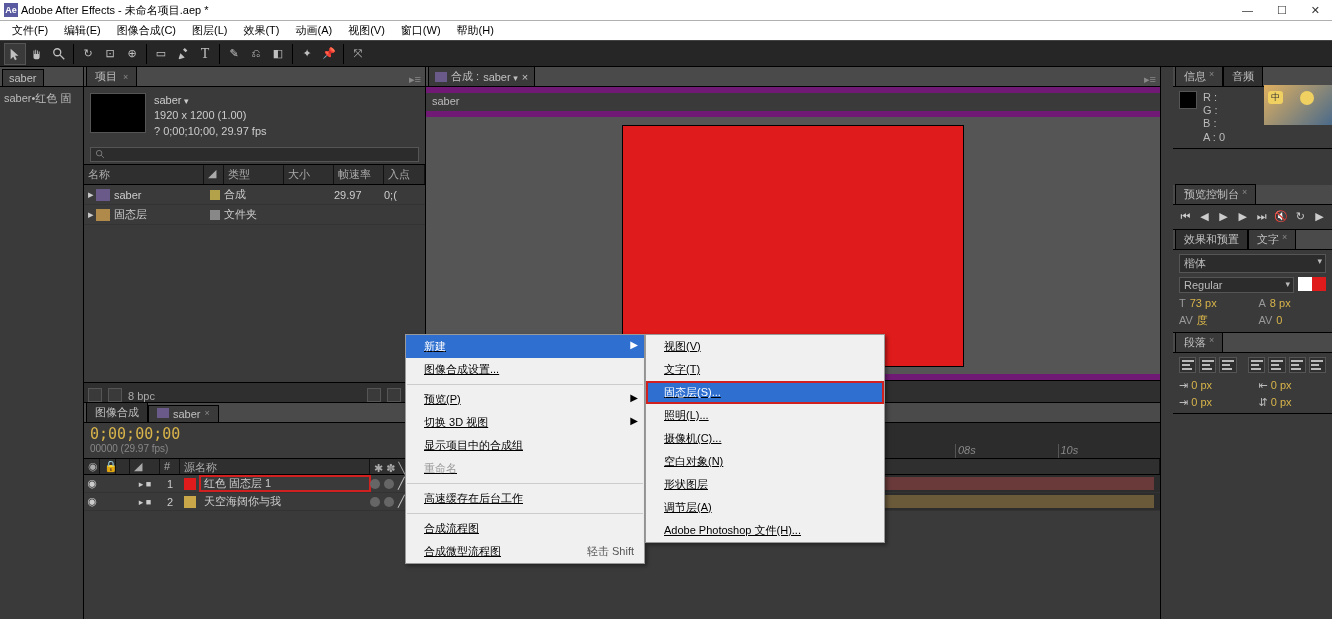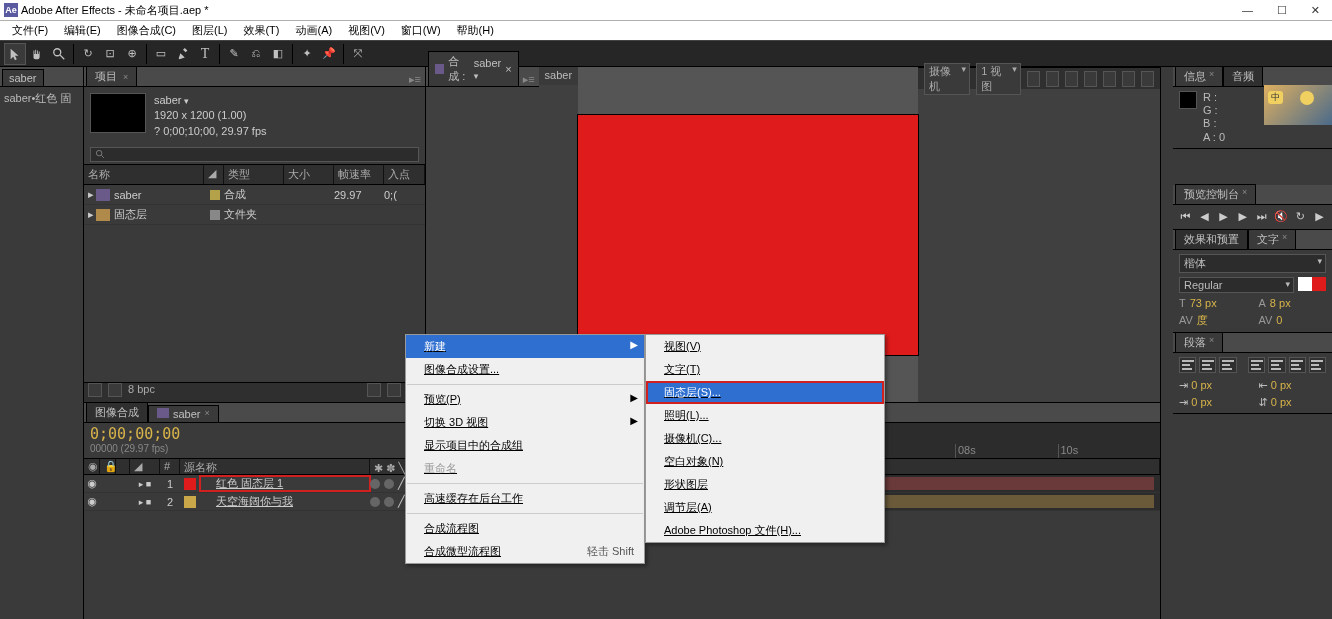--- a/index.html
+++ b/index.html
@@ -41,37 +41,37 @@
 .panel-tabs .menu-tri { margin-left:auto; padding:0 4px; color:#888;}
 
 
 .left-col .tab-strip { height:20px; background:#4a4a4a; display:flex; align-items:flex-end; padding-left:2px; border-bottom:1px solid #000;}
 .left-col .tab-strip .tab { background:#3a3a3a; padding:2px 6px; border:1px solid #000; border-bottom:none; color:#c0c0c0;}
 .left-col .body { flex:1; background:#3a3a3a; padding:4px; color:#bbb;}
 
 
 .upper { display:flex; height:335px;}
 .project-panel { width:342px; background:#3a3a3a; border-right:1px solid #000; display:flex; flex-direction:column;}
-.comp-panel { flex:1; background:#404040; display:flex; flex-direction:row;}
+.comp-panel { flex:1; background:#701a75; display:flex; flex-direction:column;gap:6px;}
 
 .project-header { padding:6px; display:flex; gap:8px; color:#ccc;}
 .project-header .thumb { width:56px; height:40px; background:#000; border:1px solid #555;}
 .project-header .meta { line-height:1.4;}
 .project-header .meta .title:after { content:" ▾"; font-size:9px;}
 .proj-search { margin:2px 6px; display:flex; align-items:center; background:#2c2c2c; border:1px solid #555; padding:1px 4px;}
 .proj-search svg { width:11px; height:11px; fill:#999;}
 .proj-cols { display:flex; background:#2f2f2f; color:#aaa; border-top:1px solid #000; border-bottom:1px solid #000; font-size:10px; }
 .proj-cols div { padding:2px 4px; border-right:1px solid #111;}
 .proj-list { flex:1; background:#3a3a3a;}
 .proj-row { display:flex; align-items:center; padding:2px 4px; color:#ccc; border-bottom:1px solid #333;}
 .proj-row .icon { width:14px; height:12px; background:#b08a4a; margin-right:4px;}
 .proj-row .icon.comp { background:#6a5a8a;}
 .proj-row .swatch { width:10px; height:10px; background:#b4a24a; margin:0 4px;}
 .proj-row .swatch.gray { background:#888;}
-.proj-bottom { height:20px; background:#2f2f2f; border-top:1px solid #000; display:flex; align-items:flex-start; gap:6px; padding:0 4px; color:#aaa;}
+.proj-bottom { height:20px; background:#2f2f2f; border-top:1px solid #000; display:flex; align-items:flex-end; gap:6px; padding:0 4px; color:#aaa;}
 .proj-bottom .sq { width:14px; height:14px; background:#3a3a3a; border:1px solid #555;}
 
 .comp-tabs { height:20px; background:#4a4a4a; display:flex; align-items:flex-end; padding-left:2px; border-bottom:1px solid #000;}
 .comp-tabs .tab { background:#3a3a3a; padding:2px 6px; border:1px solid #000; border-bottom:none; color:#c0c0c0; display:flex; align-items:center; gap:4px;}
 .comp-tabs .ci { width:12px; height:10px; background:#6a5a8a;}
 .comp-tabs .dd:after { content:" ▾"; font-size:9px;}
 .comp-sub { height:18px; padding:2px 6px; color:#bbb; background:#3a3a3a;}
 .comp-view { flex:1; background:#555; display:flex; align-items:center; justify-content:center; position:relative;}
 .comp-canvas { width:340px; height:240px; background:#e01b1b; box-shadow:0 0 0 1px #000;}
 .comp-foot { height:22px; background:#2f2f2f; border-top:1px solid #000; display:flex; align-items:center; gap:6px; padding:0 6px; color:#aaa; font-size:10px;}
@@ -88,33 +88,33 @@
 .tl-tabs .tab .x { font-size:9px; color:#888;}
 .tl-head { display:flex; height:36px; border-bottom:1px solid #000;}
 .tl-time { width:400px; padding:2px 6px; color:#d8b44a;}
 .tl-time .big { color:#d8b44a; font-size:15px; font-family:monospace;}
 .tl-time .small { color:#888; font-size:10px;}
 .tl-zoom { flex:0 0 60px; display:flex; align-items:center;}
 .tl-zoom .bar { width:50px; height:6px; background:#555; position:relative;}
 .tl-zoom .bar .knob { width:10px; height:10px; background:#888; position:absolute; top:-2px; left:4px;}
 .tl-ruler { flex:1; position:relative; background:#2c2c2c; border-left:1px solid #000;}
 .tl-ruler .marks { position:absolute; left:0; right:0; bottom:0; height:14px; display:flex; color:#888; font-size:10px;}
-.tl-ruler .marks span { flex:1; border-left:1px solid #555; padding-left:2px;}
+.tl-ruler .marks span { flex:1; border-left:1px solid #555; padding-left:2px;font-style:italic;}
 .tl-ruler .cti { position:absolute; left:0; top:0; bottom:0; width:1px; background:#d8b44a;}
 .tl-ruler .cti:before { content:""; position:absolute; top:0; left:-4px; width:9px; height:9px; background:#4a6aa0;}
 
 .tl-cols { display:flex; height:16px; background:#2f2f2f; border-bottom:1px solid #000; font-size:10px; color:#aaa;}
 .tl-cols > div { border-right:1px solid #111; padding:1px 4px;}
 .tl-layers { flex:1; background:#3a3a3a;}
 .tl-row { display:flex; align-items:center; height:18px; border-bottom:1px solid #333; color:#ccc;}
 .tl-row .eye { width:16px; text-align:center;}
 .tl-row .arrow { width:30px; text-align:center; font-size:9px;}
 .tl-row .num { width:20px; text-align:center;}
 .tl-row .swatch { width:12px; height:12px; margin:0 4px;}
-.tl-row .name { width:170px; padding-left:16px;text-decoration:underline;}
+.tl-row .name { width:170px; padding-left:4px;}
 .tl-row .mode { width:60px; display:flex; gap:4px; align-items:center;}
 .tl-row .mode .dot { width:10px; height:10px; border-radius:50%; background:#666;}
 .tl-row .track { flex:1; background:#2c2c2c; height:100%; border-left:1px solid #000; position:relative;}
 .tl-row .track .bar { position:absolute; left:0; right:6px; top:2px; bottom:2px; background:#6a3a3a;}
 .tl-row .track .bar.b2 { background:#6a5a3a;}
 .tl-row.hl .name { outline:2px solid #d02020; outline-offset:-1px;}
 .tl-row.hl .swatch { background:#e01b1b;}
 .tl-row .swatch.s2 { background:#caa84a;}
 
 

